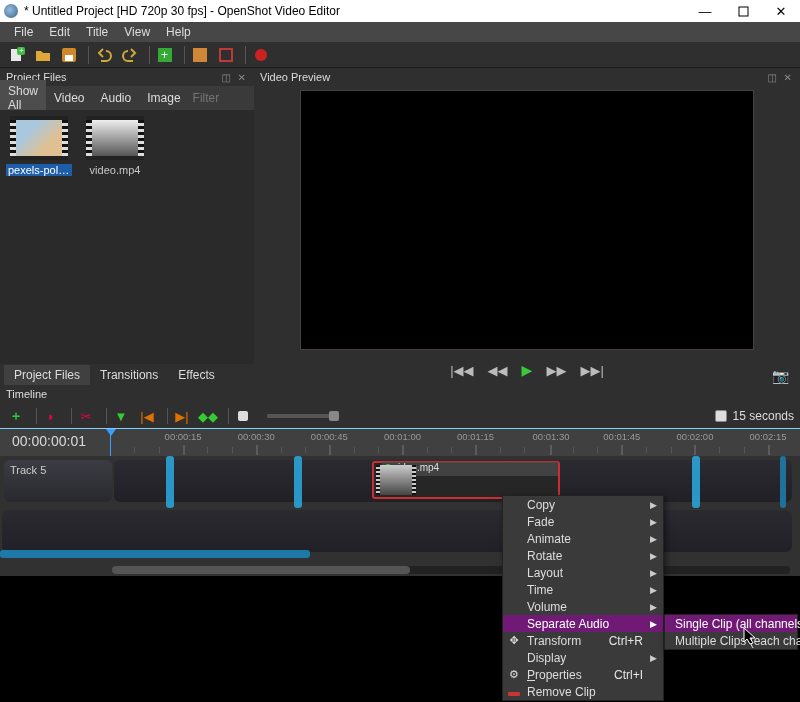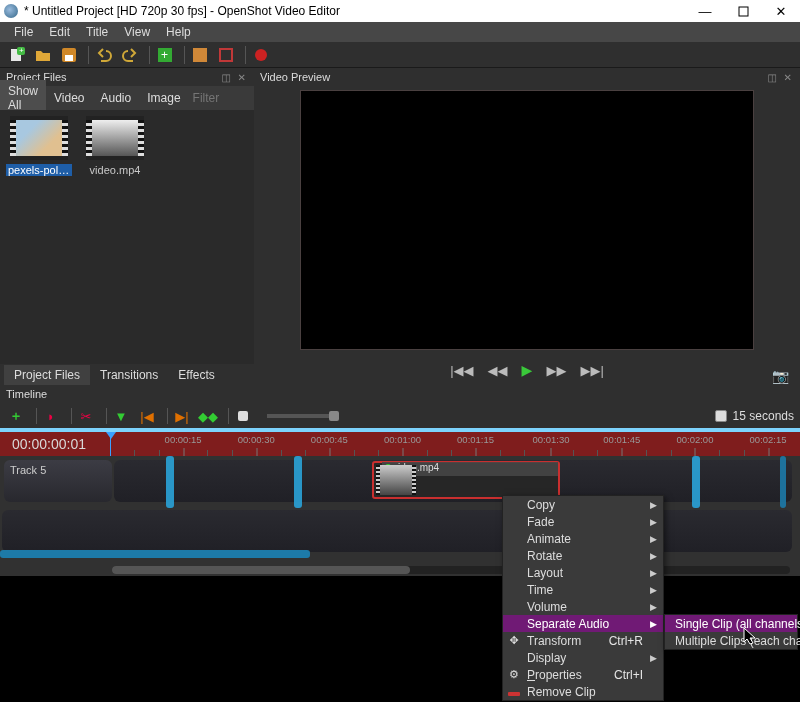--- a/index.html
+++ b/index.html
@@ -68,21 +68,21 @@
   
   .tl-toolbar { height:24px; background:#2f2f2f; display:flex; align-items:center; padding:0 6px; }
   .tl-toolbar .tbtn { width:20px; height:18px; margin-right:6px; display:flex; align-items:center; justify-content:center; font-size:13px;}
   .tl-toolbar .sep {width:1px;height:16px;background:#555;margin:0 4px;}
   .zoom-slider { width:70px; height:4px; background:#555; position:relative; margin-left:8px;}
   .zoom-slider .knob{position:absolute;left:62px;top:-3px;width:10px;height:10px;background:#888;border-radius:2px;}
   .tl-right { margin-left:auto; display:flex; align-items:center; gap:6px; color:#ddd; font-size:12px;}
   .tl-right .chk { width:12px;height:12px;border:1px solid #888;background:#ddd;border-radius:2px;}
   
   
-  .tl-ruler { height:28px; background:#7f1d1d; position:relative; color:#aaa; font-size:10px; border-top:4px solid #7dd3fc; }
+  .tl-ruler { height:28px; background:#404040; position:relative; color:#aaa; font-size:10px; border-top:1px solid #7dd3fc; }
   .tl-time { position:absolute; left:12px; top:4px; font-size:14px; color:#d8d8d8; }
   .ruler-ticks { position:absolute; left:110px; right:10px; top:0; bottom:0;}
   .ruler-ticks .tick { position:absolute; top:2px; font-size:9.5px; color:#999; transform:translateX(-50%);}
   .ruler-ticks .tick::after{content:"";position:absolute;left:50%;top:14px;width:1px;height:10px;background:#777;}
   .ruler-ticks .minor{position:absolute;top:18px;width:1px;height:6px;background:#555;}
   .playhead { position:absolute; left:110px; top:0; width:1px; height:120px; background:#3aa0ff; }
   .playhead::before{content:"";position:absolute;left:-4px;top:0;border:5px solid transparent;border-top:7px solid #3aa0ff;}
   
   
   .tracks { background:#313131; height:120px; position:relative; padding-top:4px; padding-bottom:0; }

